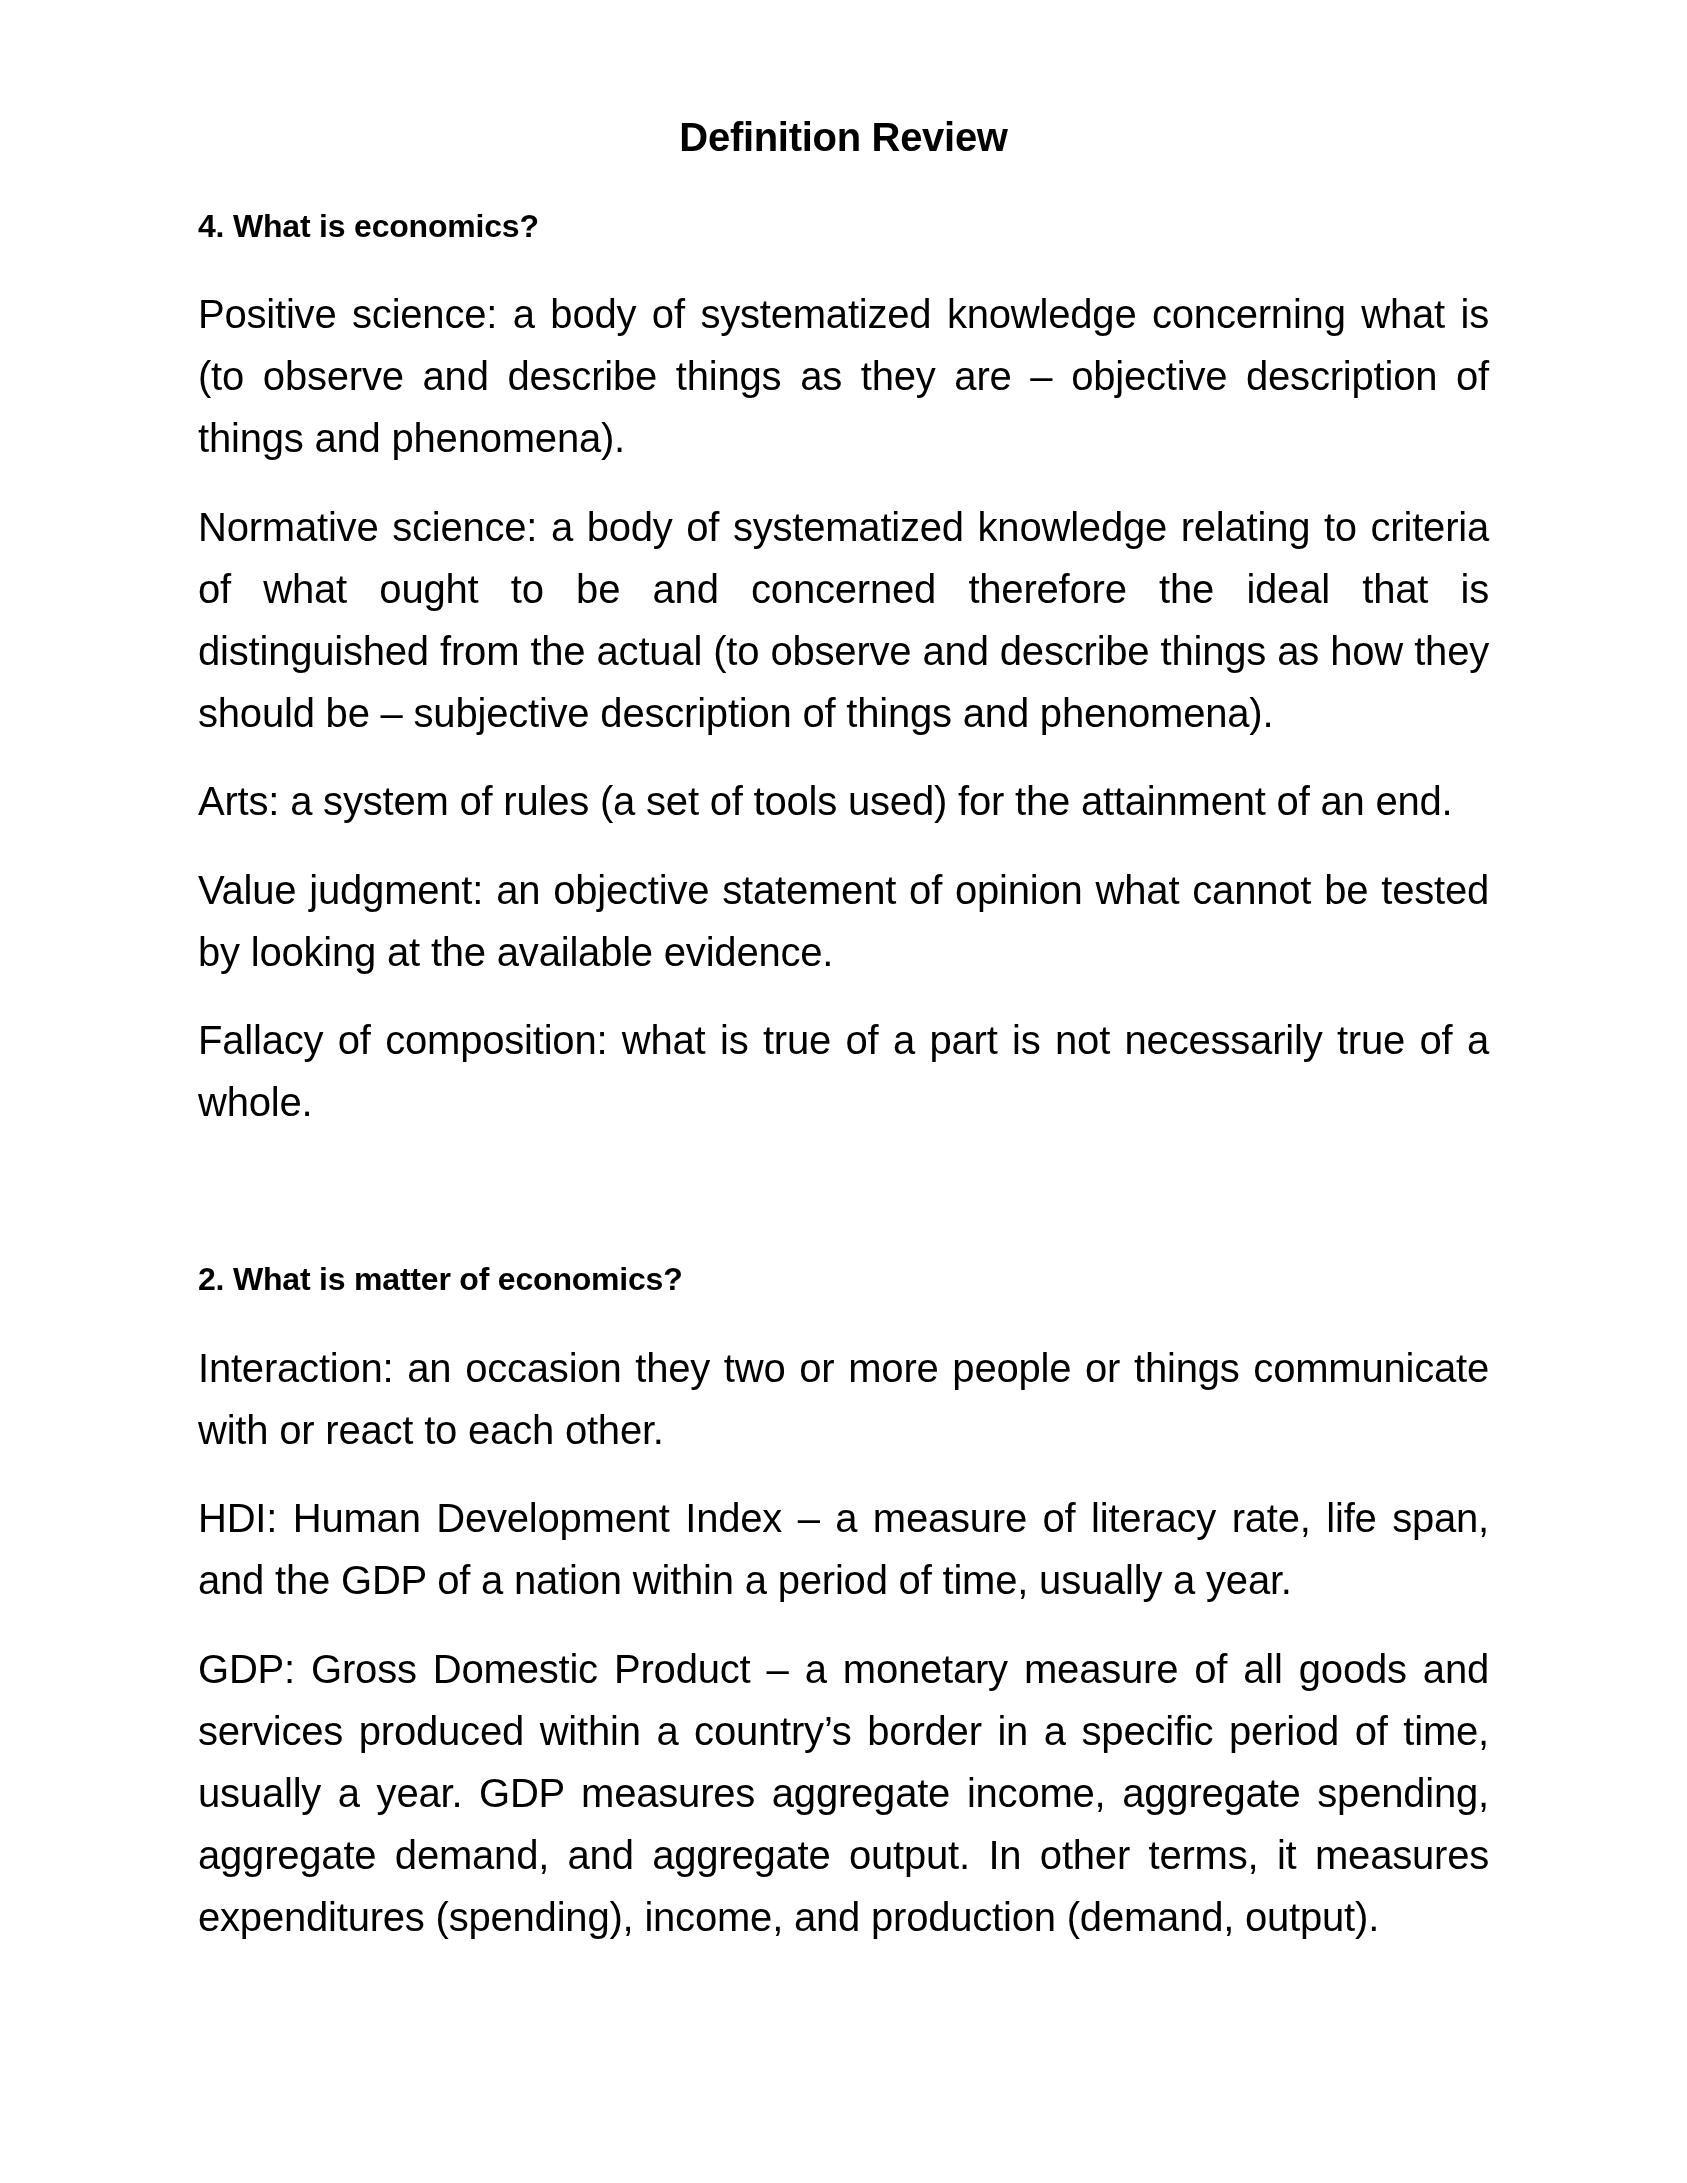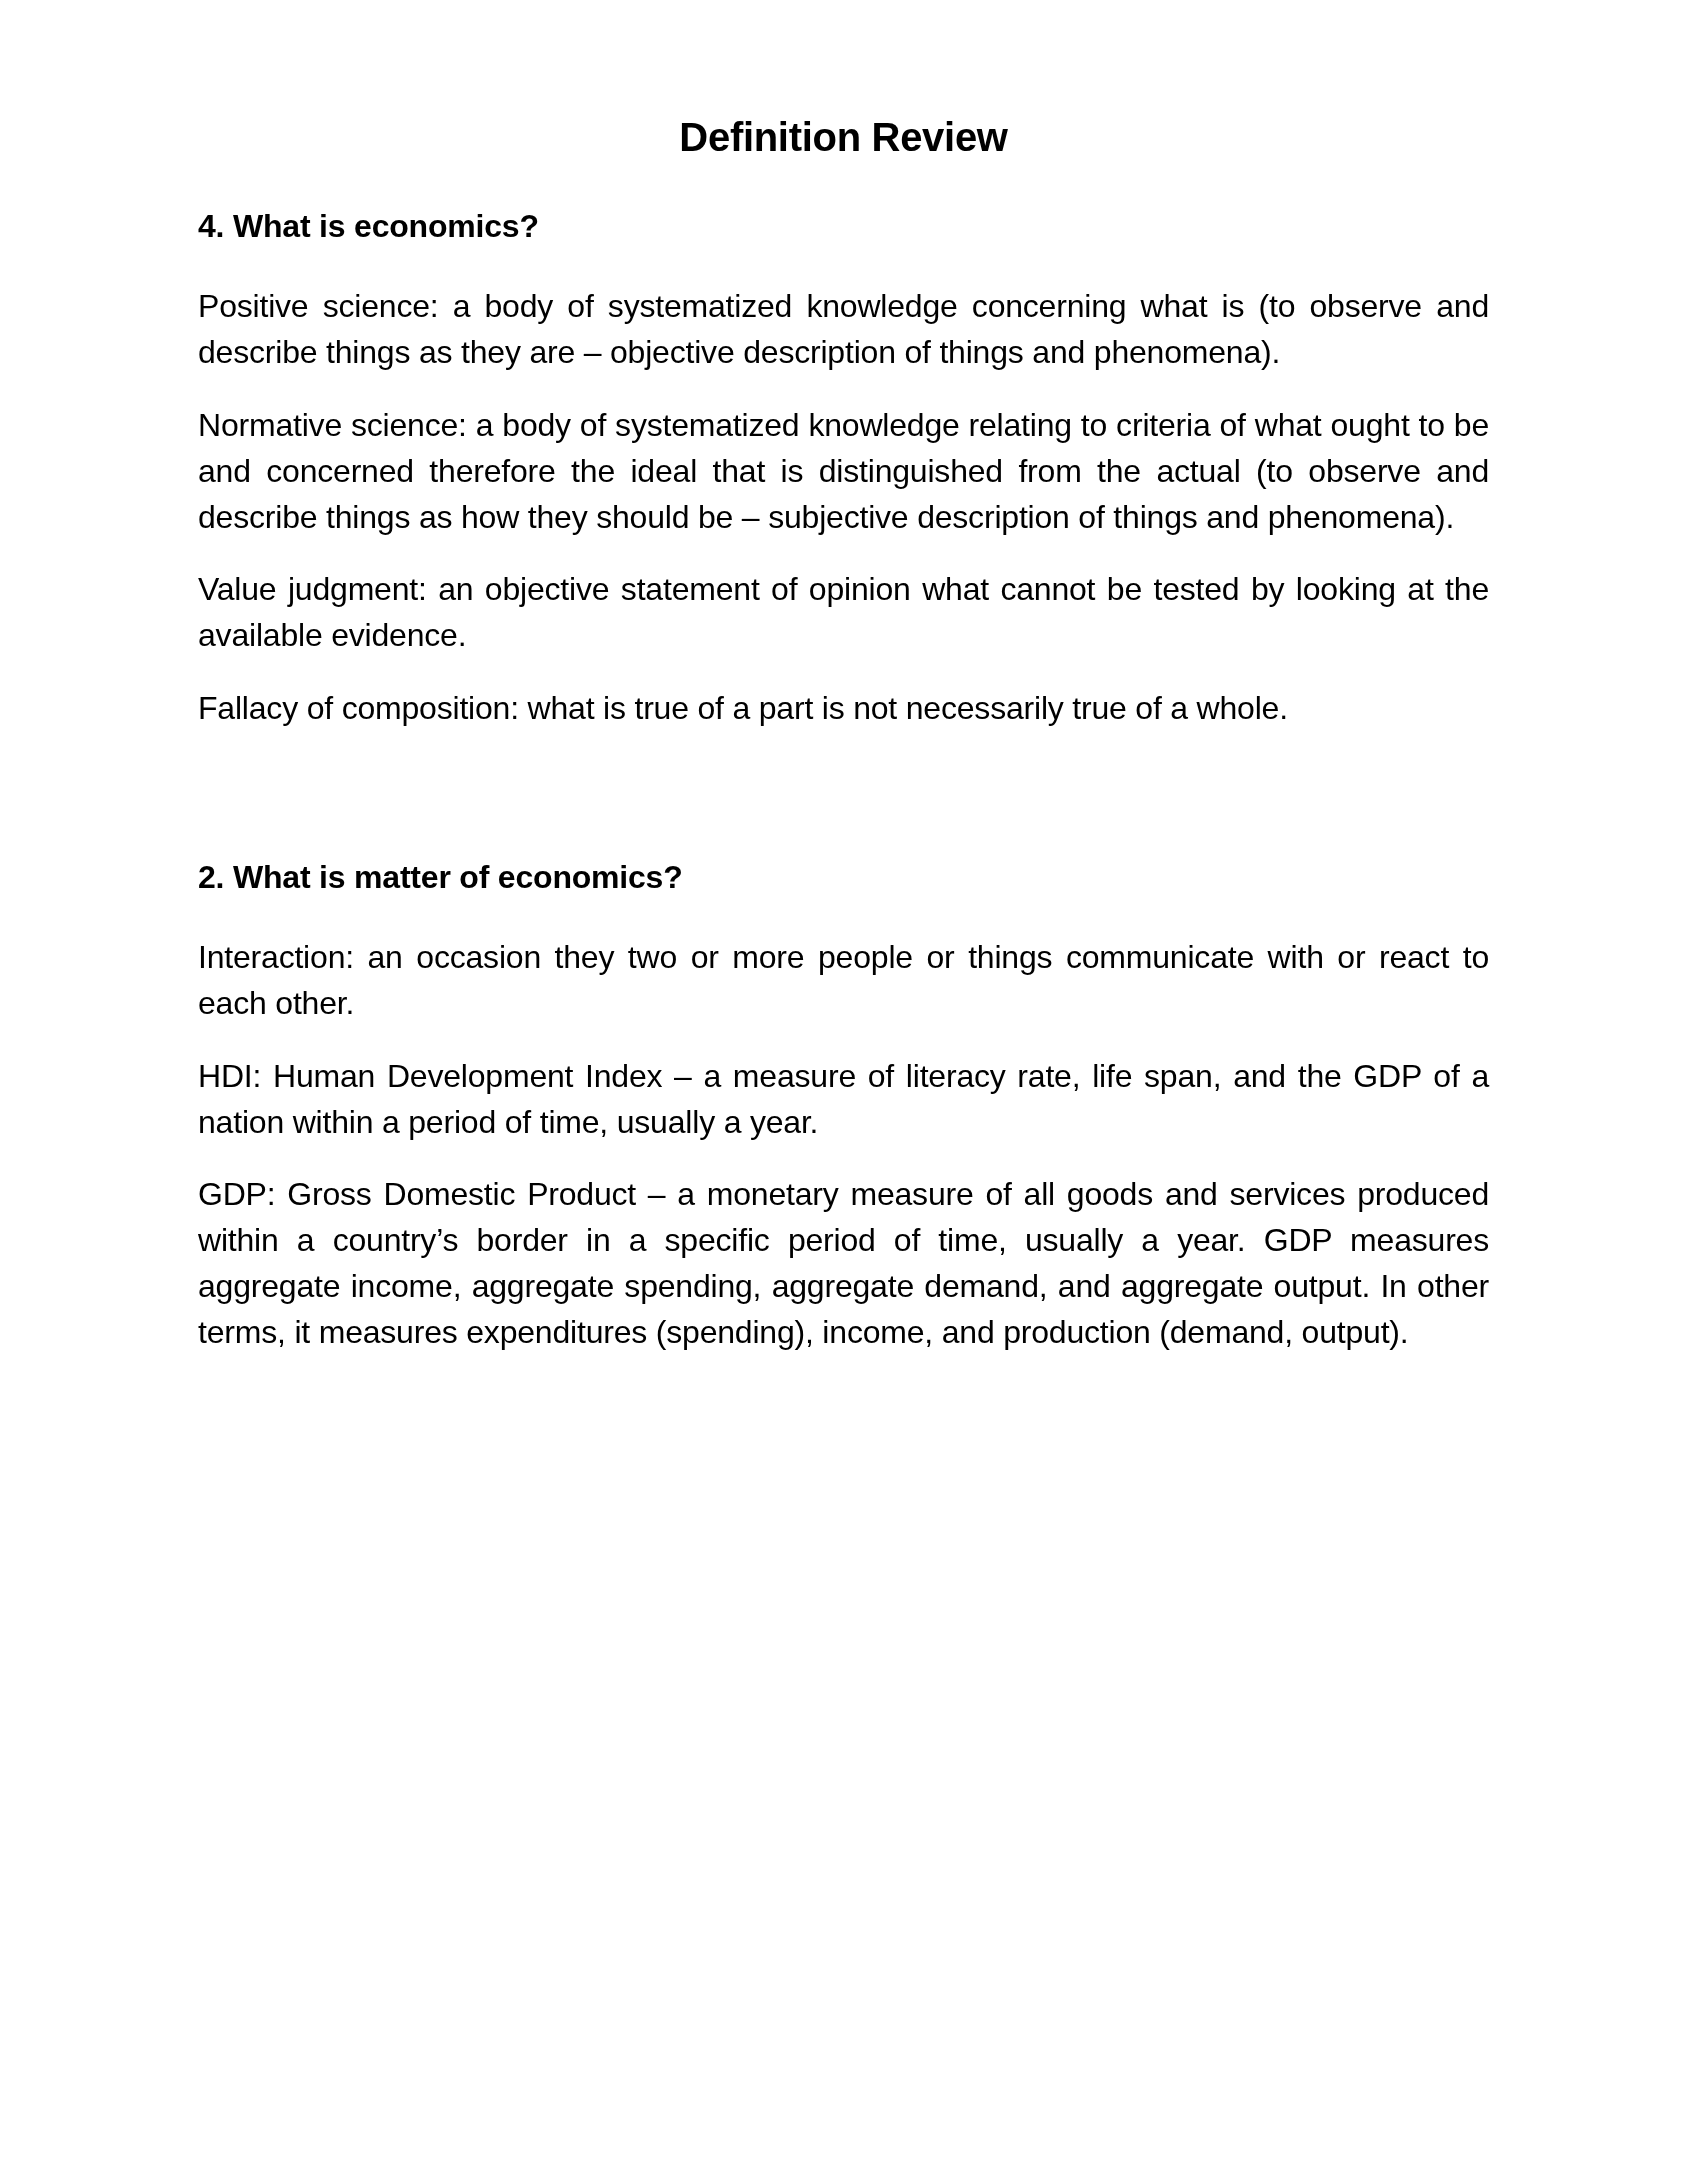--- a/index.html
+++ b/index.html
@@ -29,22 +29,22 @@
   }
   .section-heading {
     font-size: 32px;
     font-weight: bold;
     line-height: 62px;
     letter-spacing: -0.2px;
     margin: 0 0 26.5px 0;
     text-align: left;
   }
   .para {
-    font-size: 32px;
-    line-height: 46px;
+    font-size: 40px;
+    line-height: 62px;
     letter-spacing: -0.2px;
     margin: 0 0 26.5px 0;
     text-align: justify;
     text-justify: inter-word;
   }
   .spacer-line {
     height: 62px;
     margin: 0 0 26.5px 0;
   }
 </style>
@@ -54,20 +54,21 @@
 <div class="page">
 
   <h1 class="doc-title">Definition Review</h1>
 
   <h2 class="section-heading">4. What is economics?</h2>
 
   <p class="para">Positive science: a body of systematized knowledge concerning what is (to observe and describe things as they are – objective description of things and phenomena).</p>
 
   <p class="para">Normative science: a body of systematized knowledge relating to criteria of what ought to be and concerned therefore the ideal that is distinguished from the actual (to observe and describe things as how they should be – subjective description of things and phenomena).</p>
 
+  <p class="para">Arts: a system of rules (a set of tools used) for the attainment of an end.</p>
 
 
   <p class="para">Value judgment: an objective statement of opinion what cannot be tested by looking at the available evidence.</p>
 
   <p class="para">Fallacy of composition: what is true of a part is not necessarily true of a whole.</p>
 
 
   <div class="spacer-line"></div>
 
   <h2 class="section-heading">2. What is matter of economics?</h2>

